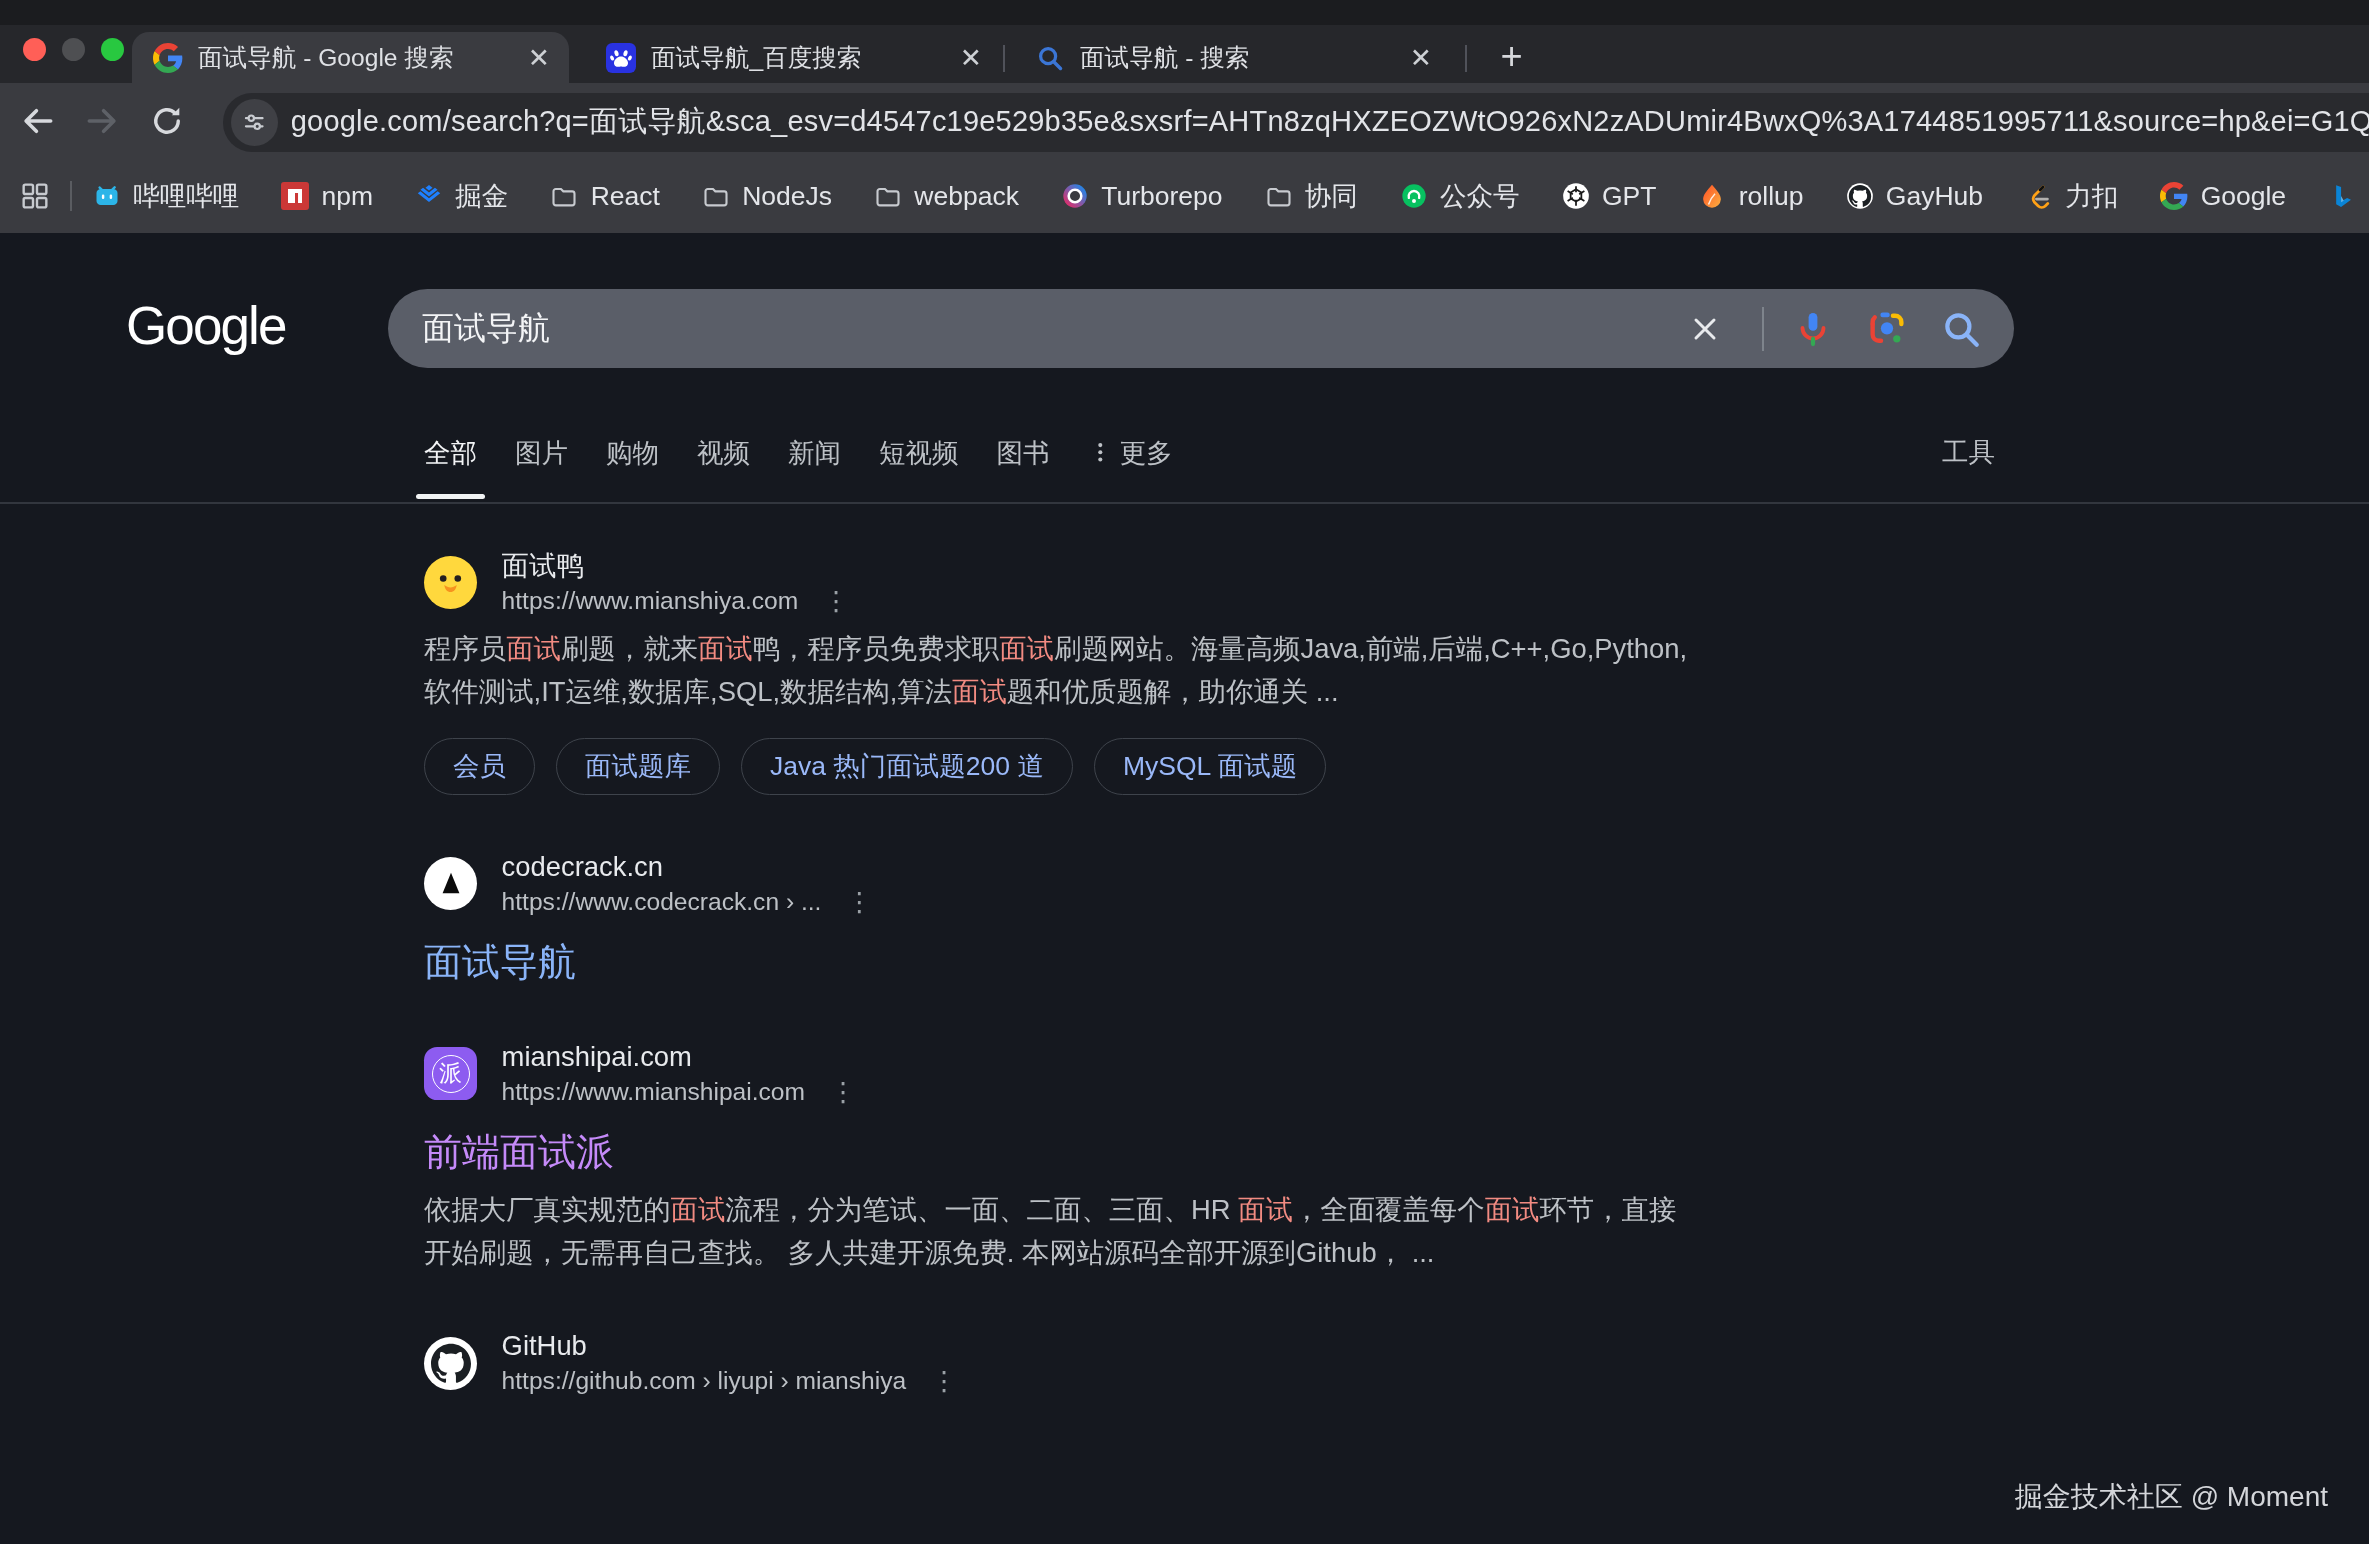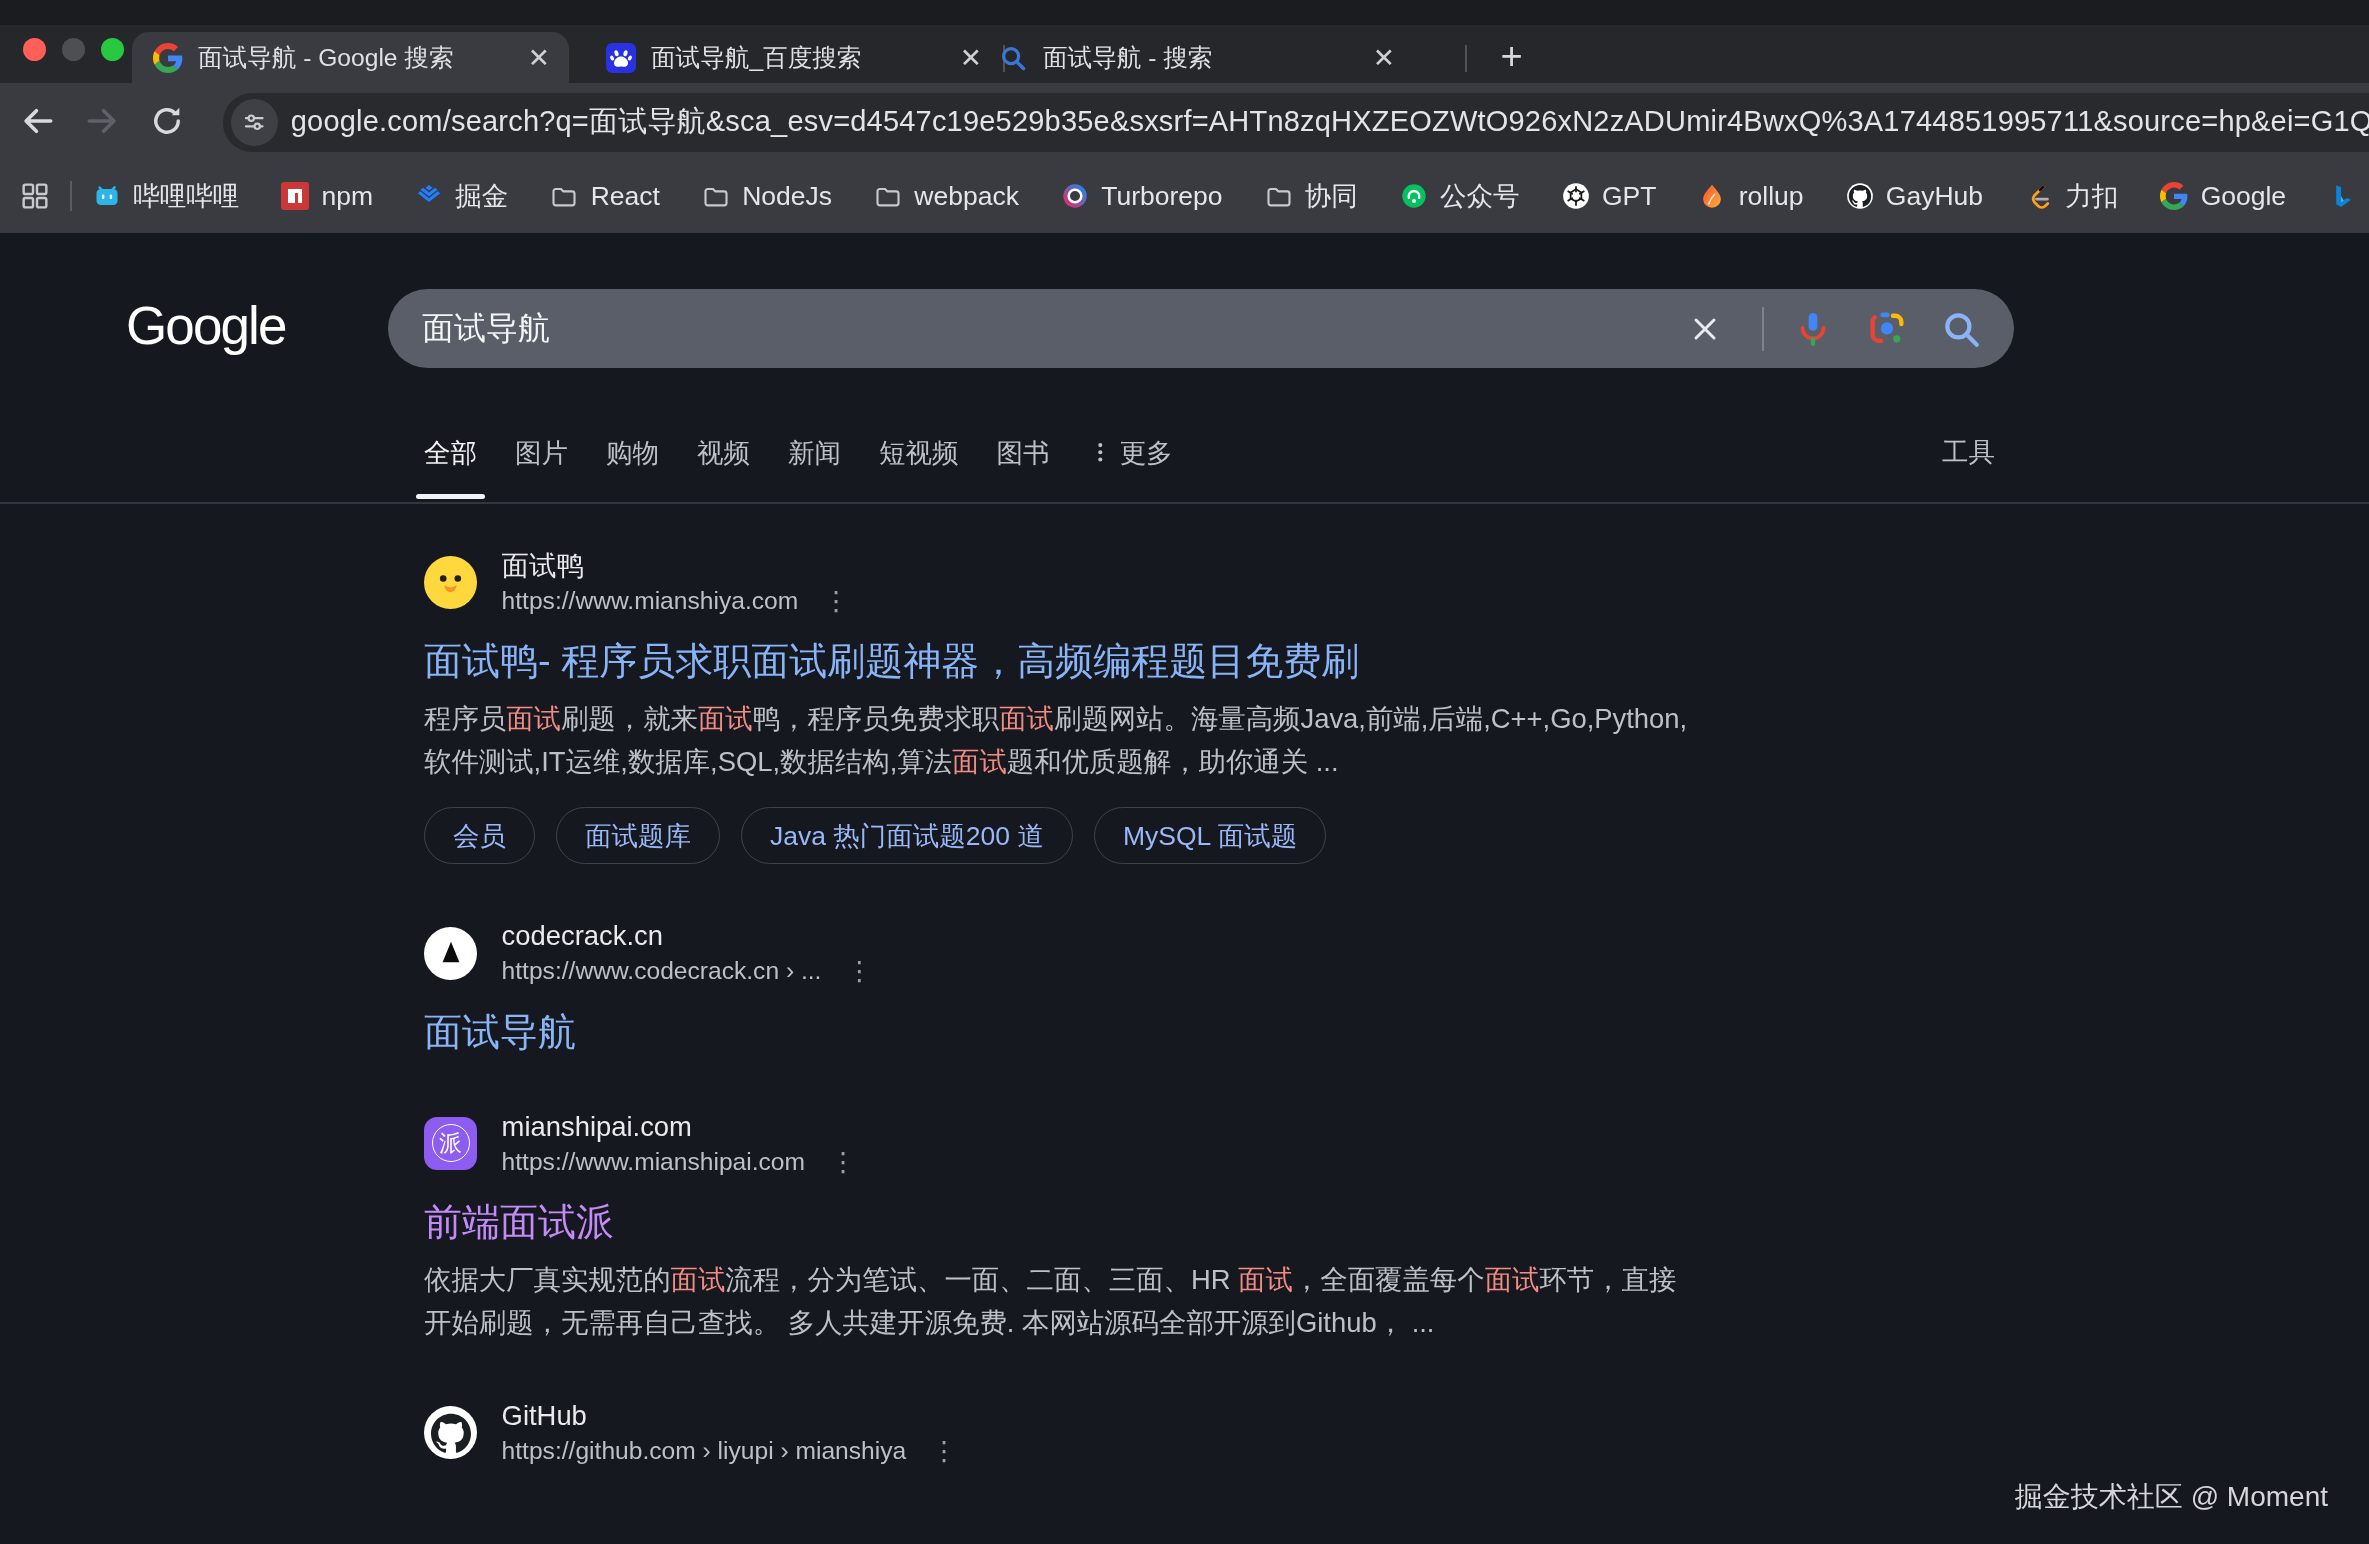--- a/index.html
+++ b/index.html
@@ -14,21 +14,21 @@
   .light { width:23px; height:23px; border-radius:50%; }
   .light.red { background:#ff5f57; }
   .light.gray { background:#4e4f52; }
   .light.green { background:#28c840; }
   .tab { position:absolute; top:32px; height:51px; display:flex; align-items:center; padding:0 19px 0 21px; color:#dfe1e5; font-size:24.6px; }
   .tab .fav { width:30px; height:30px; flex:0 0 30px; margin-right:15px; }
   .tab .t { flex:1 1 auto; white-space:nowrap; overflow:hidden; }
   .tab .x { flex:0 0 auto; font-size:26.5px; color:#cdd0d4; margin-left:13.2px; cursor:default; }
   .tab.active { left:132px; width:437px; background:#3a3b40; border-radius:17px 17px 0 0; }
   .tab.t2 { left:585px; width:416px; }
-  .tab.t3 { left:977px; width:437px; }
+  .tab.t3 { left:1014px; width:437px; }
   .tabsep { position:absolute; top:45px; width:1.9px; height:26.5px; background:#50525a; }
   .newtab { position:absolute; top:34px; left:1488px; width:47px; height:47px; color:#d6d8dc; font-size:38px; line-height:45px; text-align:center; border-radius:50%; }
 
   
   .toolbar { position:absolute; top:83px; left:0; right:0; height:76px; background:#3a3b40; display:flex; align-items:center; }
   .navbtn { width:53px; height:53px; margin-left:11.4px; display:flex; align-items:center; justify-content:center; }
   .urlbar { position:absolute; left:223px; right:0; top:9.5px; height:59px; background:#292a2e; border-radius:29px 0 0 29px; display:flex; align-items:center; overflow:hidden; }
   .tunecircle { width:47px; height:47px; border-radius:50%; background:#3f4045; margin:0 13.2px 0 7.6px; flex:0 0 47px; display:flex; align-items:center; justify-content:center; }
   .urltext { font-size:29px; color:#e2e4e8; white-space:nowrap; letter-spacing:0.2px; }
 
@@ -419,21 +419,20 @@
               </svg>
           </span>
           <span class="rsitewrap">
             <span class="rsite">面试鸭</span>
             <span class="rurlrow">
               <span class="rurl">https://www.mianshiya.com</span>
               <span class="dots3">⋮</span>
             </span>
           </span>
         </div>
-        <a class="rtitle" href="#">面试鸭- 程序员求职面试刷题神器，高频编程题目免费刷</a>
         <div class="rdesc"><span>程序员</span><span class="hl">面试</span><span>刷题，就来</span><span class="hl">面试</span><span>鸭，程序员免费求职</span><span class="hl">面试</span><span>刷题网站。海量高频Java,前端,后端,C++,Go,Python,软件测试,IT运维,数据库,SQL,数据结构,算法</span><span class="hl">面试</span><span>题和优质题解，助你通关 ...</span></div>
         <div class="chips">
           <span class="chip">会员</span>
           <span class="chip">面试题库</span>
           <span class="chip">Java 热门面试题200 道</span>
           <span class="chip">MySQL 面试题</span>
         </div>
       </div>
 
       <div class="result">

